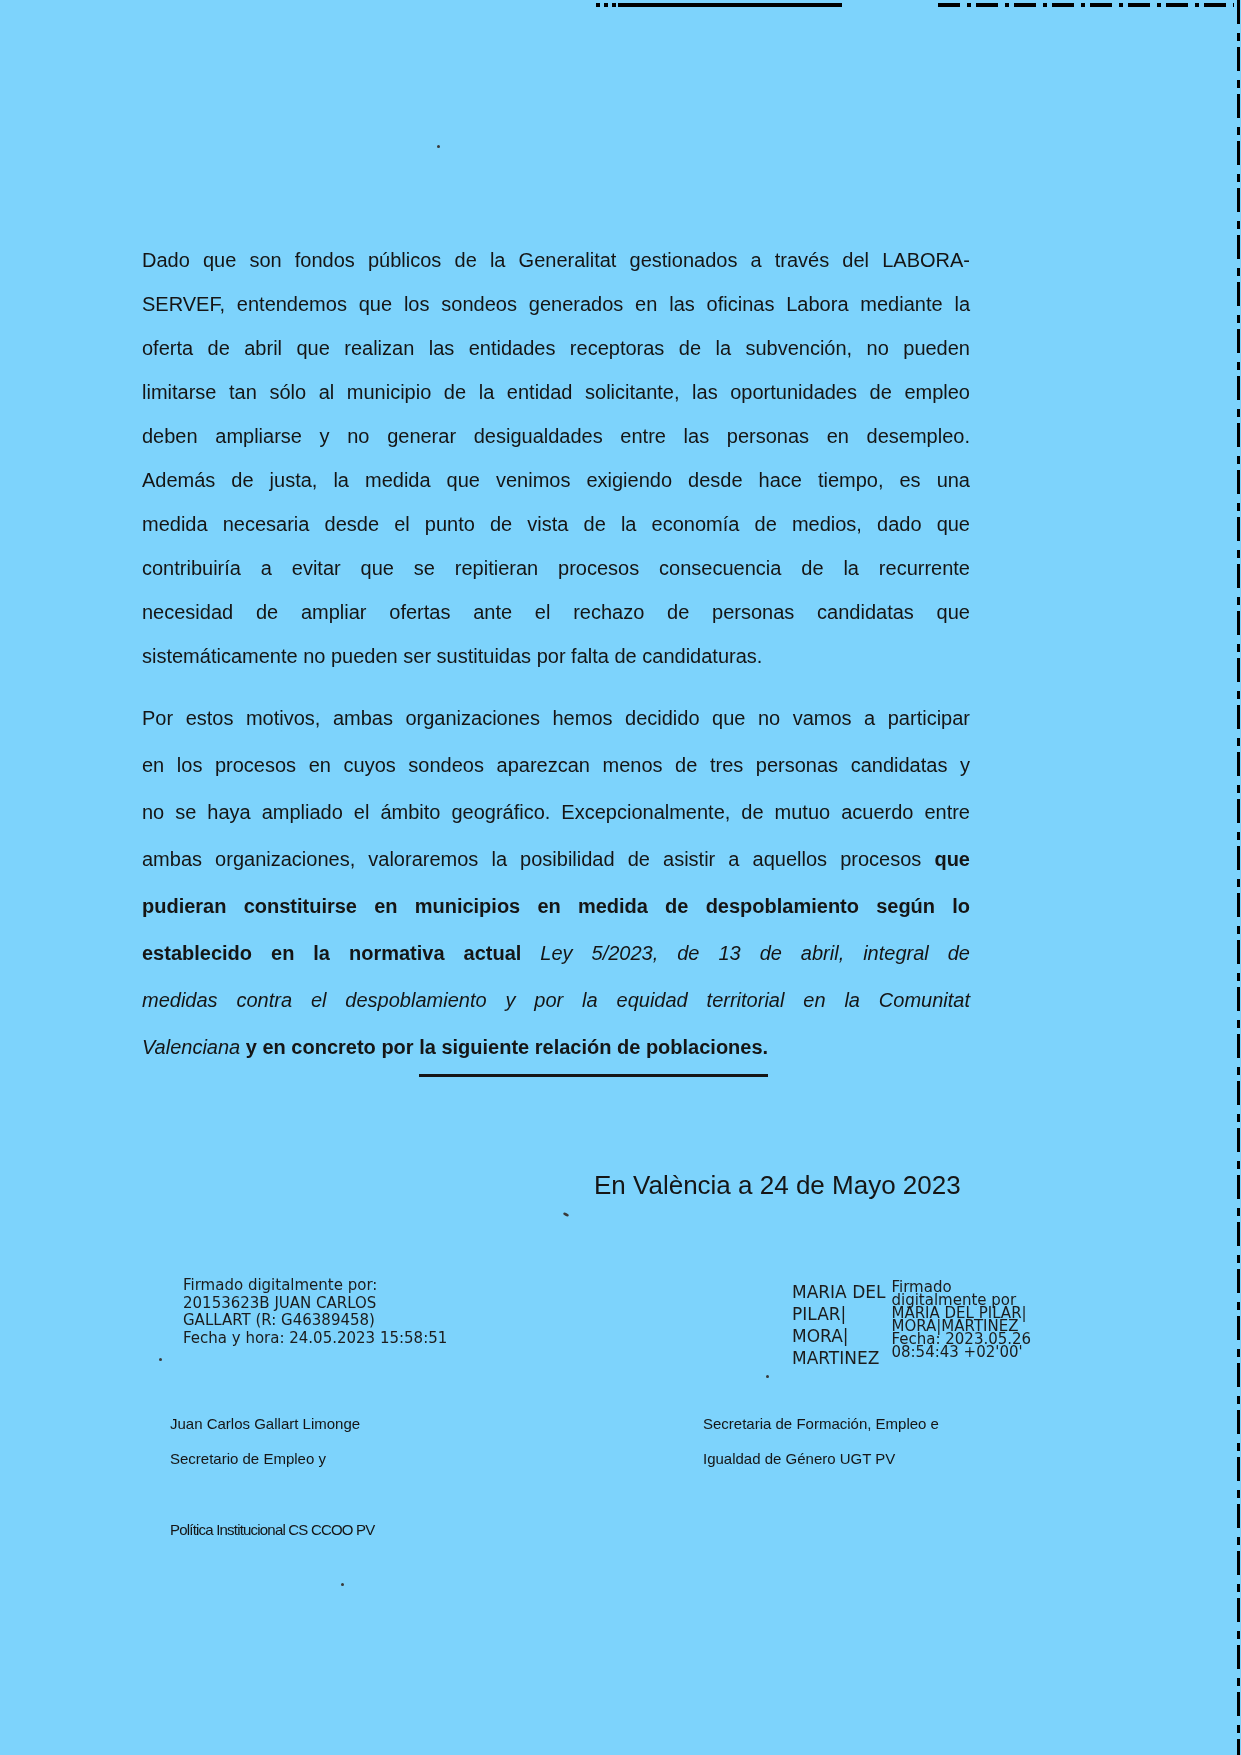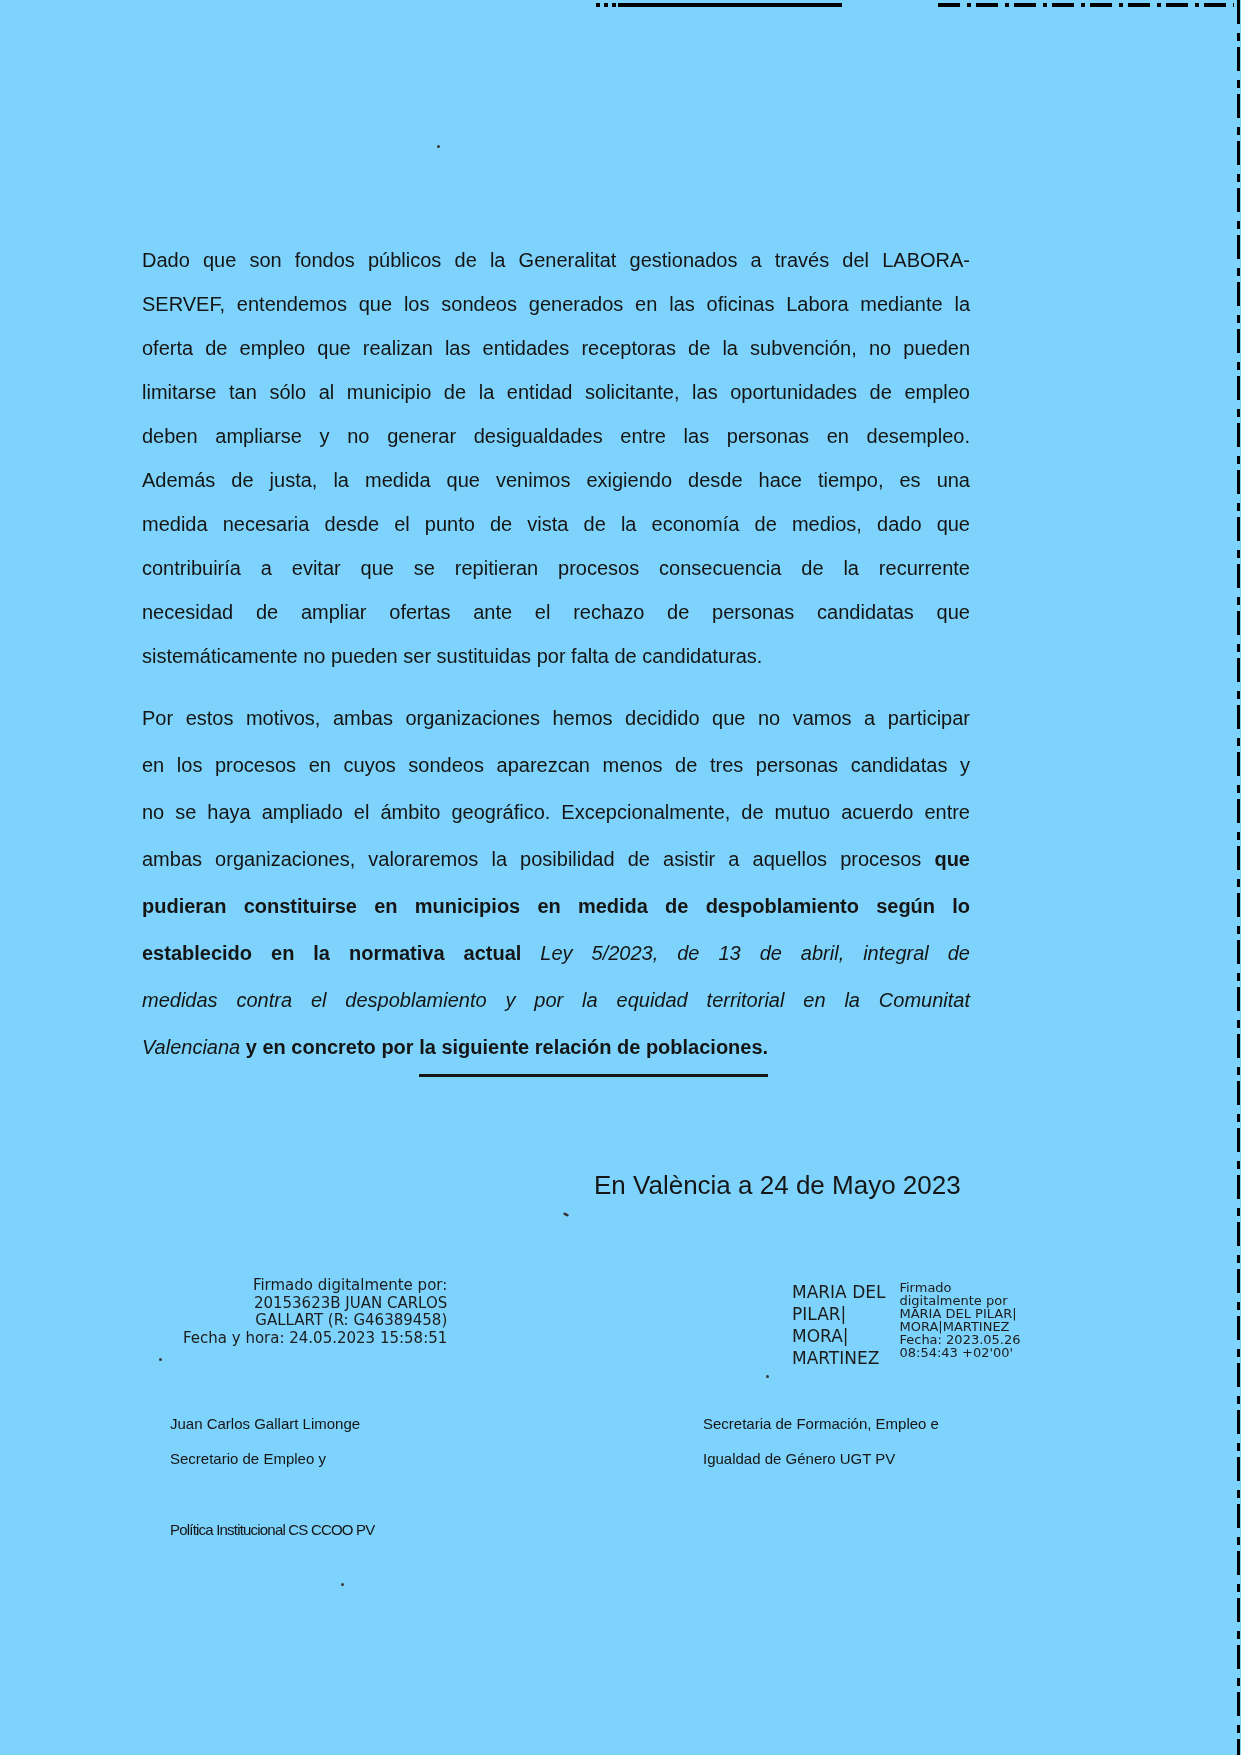--- a/index.html
+++ b/index.html
@@ -28,25 +28,25 @@
   .p2 .ln{line-height:47px;}
   .just{text-align:justify;text-align-last:justify;}
   .b{font-weight:bold;}
   .bi{font-weight:normal;font-style:italic;}
   .bu{font-weight:bold;border-bottom:3px solid #151515;padding-bottom:16px;}
 
   .date{position:absolute;left:594px;top:1170px;font-size:26px;}
 
   
   .stamp-left{position:absolute;left:183px;top:1277px;
-    font-family:"DejaVu Sans", sans-serif;font-size:15px;line-height:17.5px;color:#1c1c1c;text-align:right;}
+    font-family:"DejaVu Sans", sans-serif;font-size:15px;line-height:17.5px;color:#1c1c1c;}
   .stamp-right{position:absolute;left:792px;top:1281px;display:flex;align-items:flex-start;
     font-family:"DejaVu Sans", sans-serif;color:#1c1c1c;}
   .stamp-right .big{font-size:17px;line-height:22px;white-space:nowrap;}
-  .stamp-right .small{font-size:13px;line-height:13px;margin-left:14px;white-space:nowrap;}
+  .stamp-right .small{font-size:15px;line-height:13px;margin-left:6px;white-space:nowrap;}
 
   
   .signer{position:absolute;top:1406px;font-size:15px;line-height:35px;}
   .signer-left{left:170px;}
   .signer-right{left:703px;}
   .tight{letter-spacing:-0.8px;margin-top:36px;}
 </style>
 </head>
 <body>
 
@@ -58,21 +58,21 @@
   <div class="edge-line"></div>
   <div class="speck" style="left:437px;top:145px;width:3px;height:3px;"></div>
   <div class="speck" style="left:563px;top:1213px;width:6px;height:3px;transform:rotate(25deg);"></div>
   <div class="speck" style="left:159px;top:1358px;width:3px;height:3px;"></div>
   <div class="speck" style="left:766px;top:1375px;width:3px;height:3px;"></div>
   <div class="speck" style="left:341px;top:1583px;width:3px;height:3px;"></div>
 
   <div class="para p1">
     <div class="ln just">Dado que son fondos públicos de la Generalitat gestionados a través del LABORA-</div>
     <div class="ln just">SERVEF, entendemos que los sondeos generados en las oficinas Labora mediante la</div>
-    <div class="ln just">oferta de empleo que realizan las entidades receptoras de la subvención, no pueden</div>
+    <div class="ln just">oferta de abril que realizan las entidades receptoras de la subvención, no pueden</div>
     <div class="ln just">limitarse tan sólo al municipio de la entidad solicitante, las oportunidades de empleo</div>
     <div class="ln just">deben ampliarse y no generar desigualdades entre las personas en desempleo.</div>
     <div class="ln just">Además de justa, la medida que venimos exigiendo desde hace tiempo, es una</div>
     <div class="ln just">medida necesaria desde el punto de vista de la economía de medios, dado que</div>
     <div class="ln just">contribuiría a evitar que se repitieran procesos consecuencia de la recurrente</div>
     <div class="ln just">necesidad de ampliar ofertas ante el rechazo de personas candidatas que</div>
     <div class="ln">sistemáticamente no pueden ser sustituidas por falta de candidaturas.</div>
   </div>
 
   <div class="para p2">

